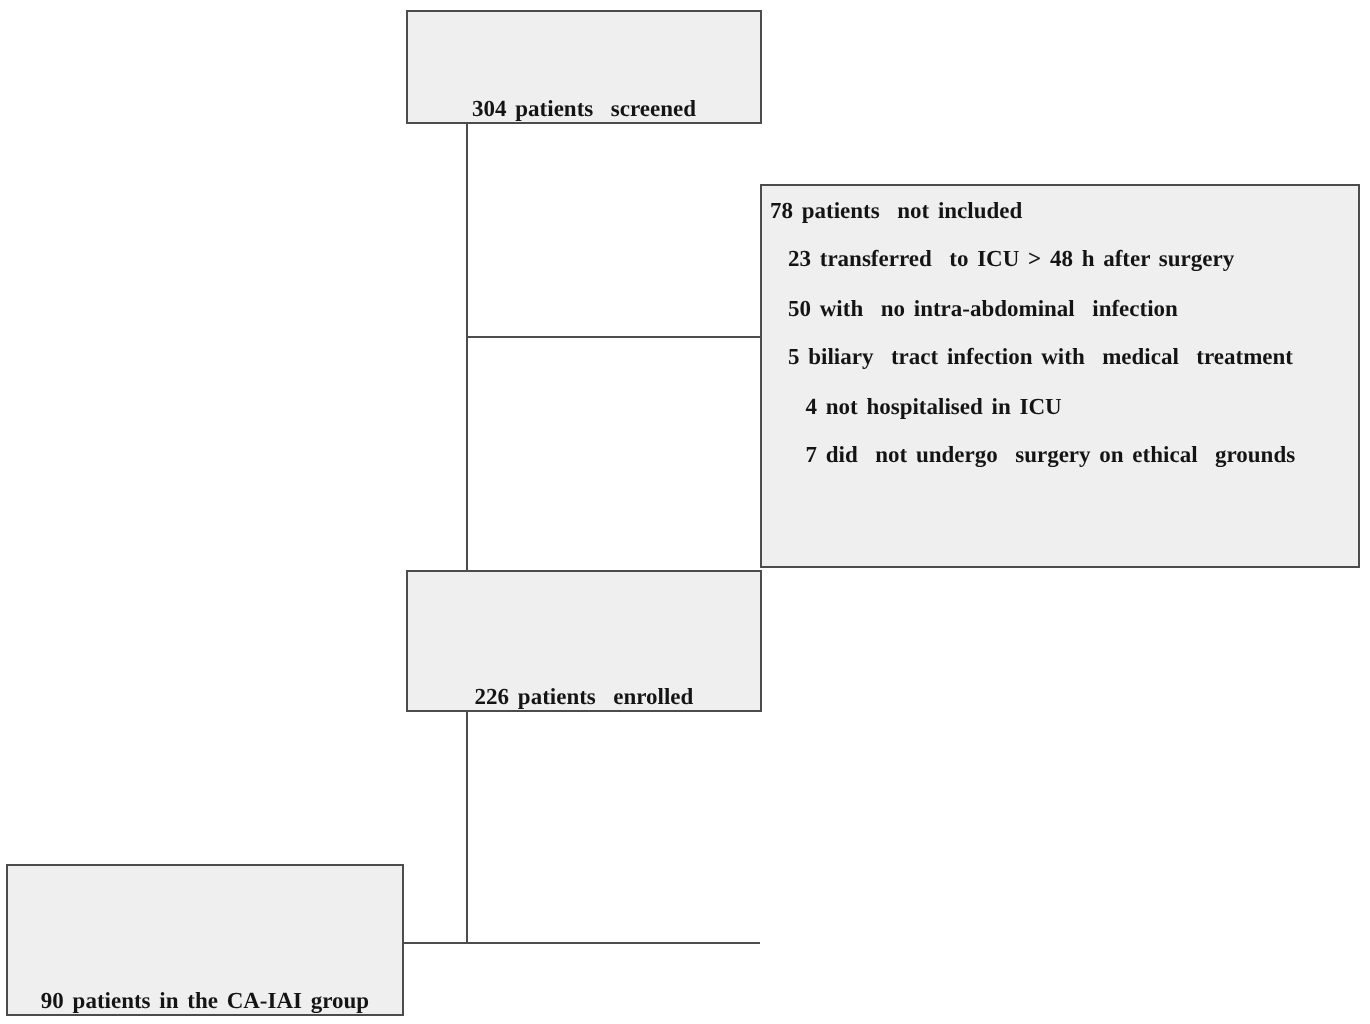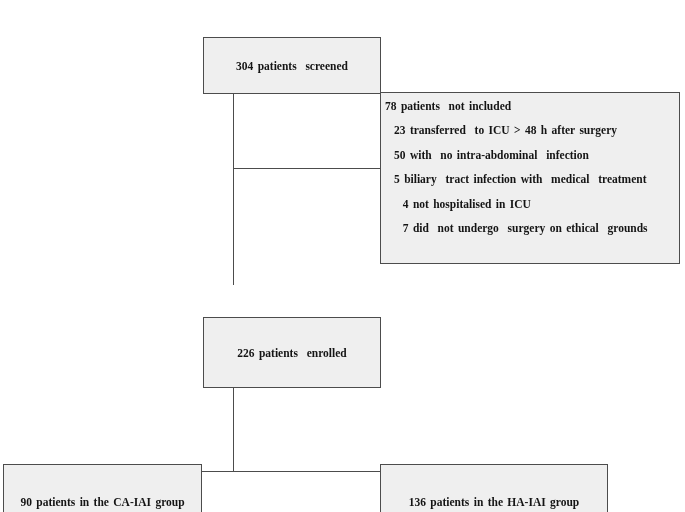--- a/index.html
+++ b/index.html
@@ -20,34 +20,33 @@
     box-sizing: border-box;
     background: #efefef;
     border: 1px solid #4c4c4c;
     color: #141414;
     font-weight: 700;
     font-size: 11.5px;
     word-spacing: 1.5px;
   }
   .box.center {
     display: flex;
-    align-items: center;
+    align-items: flex-end;
     justify-content: center;
     text-align: center;
-    margin-top: 32px;
   }
   .box.center .label {
     white-space: pre;
   }
   .box-screened  { left: 203px; top: 5px;   width: 178px; height: 57px; }
   .box-enrolled  { left: 203px; top: 285px; width: 178px; height: 71px; }
   .box-ca-iai    { left: 3px;   top: 432px; width: 199px; height: 76px; }
   .box-ha-iai    { left: 380px; top: 432px; width: 228px; height: 76px; }
   .box-excluded  {
-    left: 380px; top: 92px; width: 300px; height: 172px;
+    left: 380px; top: 92px; width: 300px; height: 192px;
     padding: 1px 2px 16px 4px;
   }
   .excl-line {
     line-height: 24.4px;
     white-space: pre;
   }
   .excl-item {
     padding-left: 9px;
   }
   .connector {
@@ -85,17 +84,14 @@
   </div>
 
   <div class="box center box-enrolled">
     <span class="label">226 patients  enrolled</span>
   </div>
 
   <div class="box center box-ca-iai">
     <span class="label">90 patients in the CA-IAI group</span>
   </div>
 
-  <div class="box center box-ha-iai">
-    <span class="label">136 patients in the HA-IAI group</span>
-  </div>
 
 </div>
 
 </body></html>

